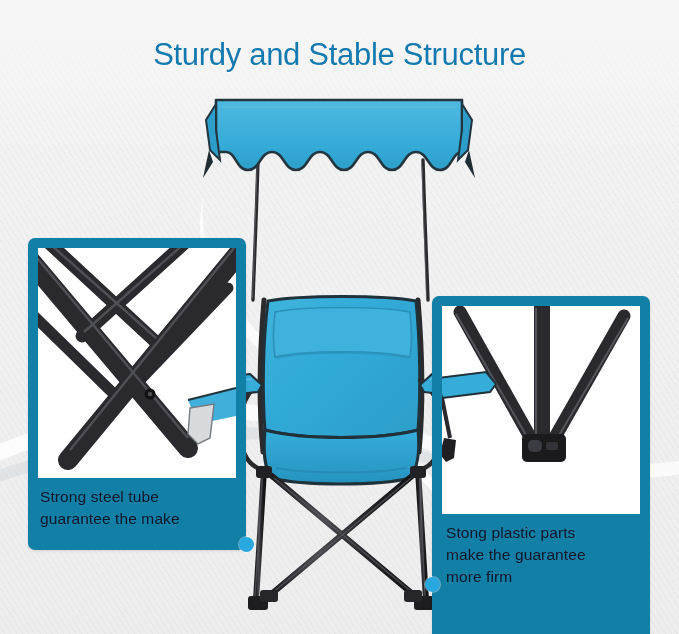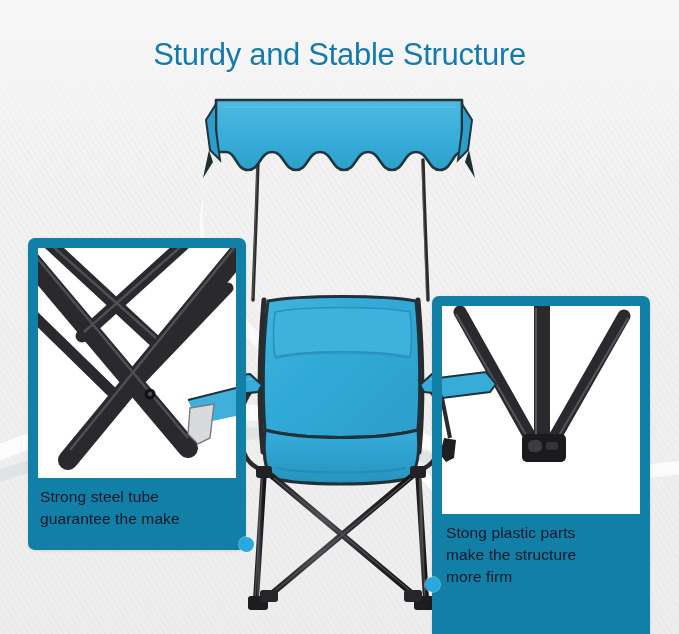--- a/index.html
+++ b/index.html
@@ -265,21 +265,21 @@
         <rect x="86" y="134" width="14" height="12" rx="5" fill="#3b3c42"></rect>
         <rect x="104" y="136" width="12" height="8" rx="2" fill="#333339"></rect>
 
         <path d="M-4,72 L44,66 L54,78 L48,86 L0,92 Z" fill="#36acd9" stroke="#20313a" stroke-width="2"></path>
         <path d="M0,92 L8,132" stroke="#2a2a2e" stroke-width="4" fill="none"></path>
         <path d="M2,132 L14,134 L12,152 L4,156 L-2,148 Z" fill="#1f1f22"></path>
       </svg>
     </div>
     <div class="cap">
       <div>Stong plastic parts</div>
-      <div>make the structure</div>
+      <div>make the guarantee</div>
       <div>more firm</div>
     </div>
   </div>
 
   <div id="dot-left" class="dot z-dot"></div>
   <div id="dot-right" class="dot z-dot"></div>
 
   <div class="title z-title">Sturdy and Stable Structure</div>
 
 </div>

